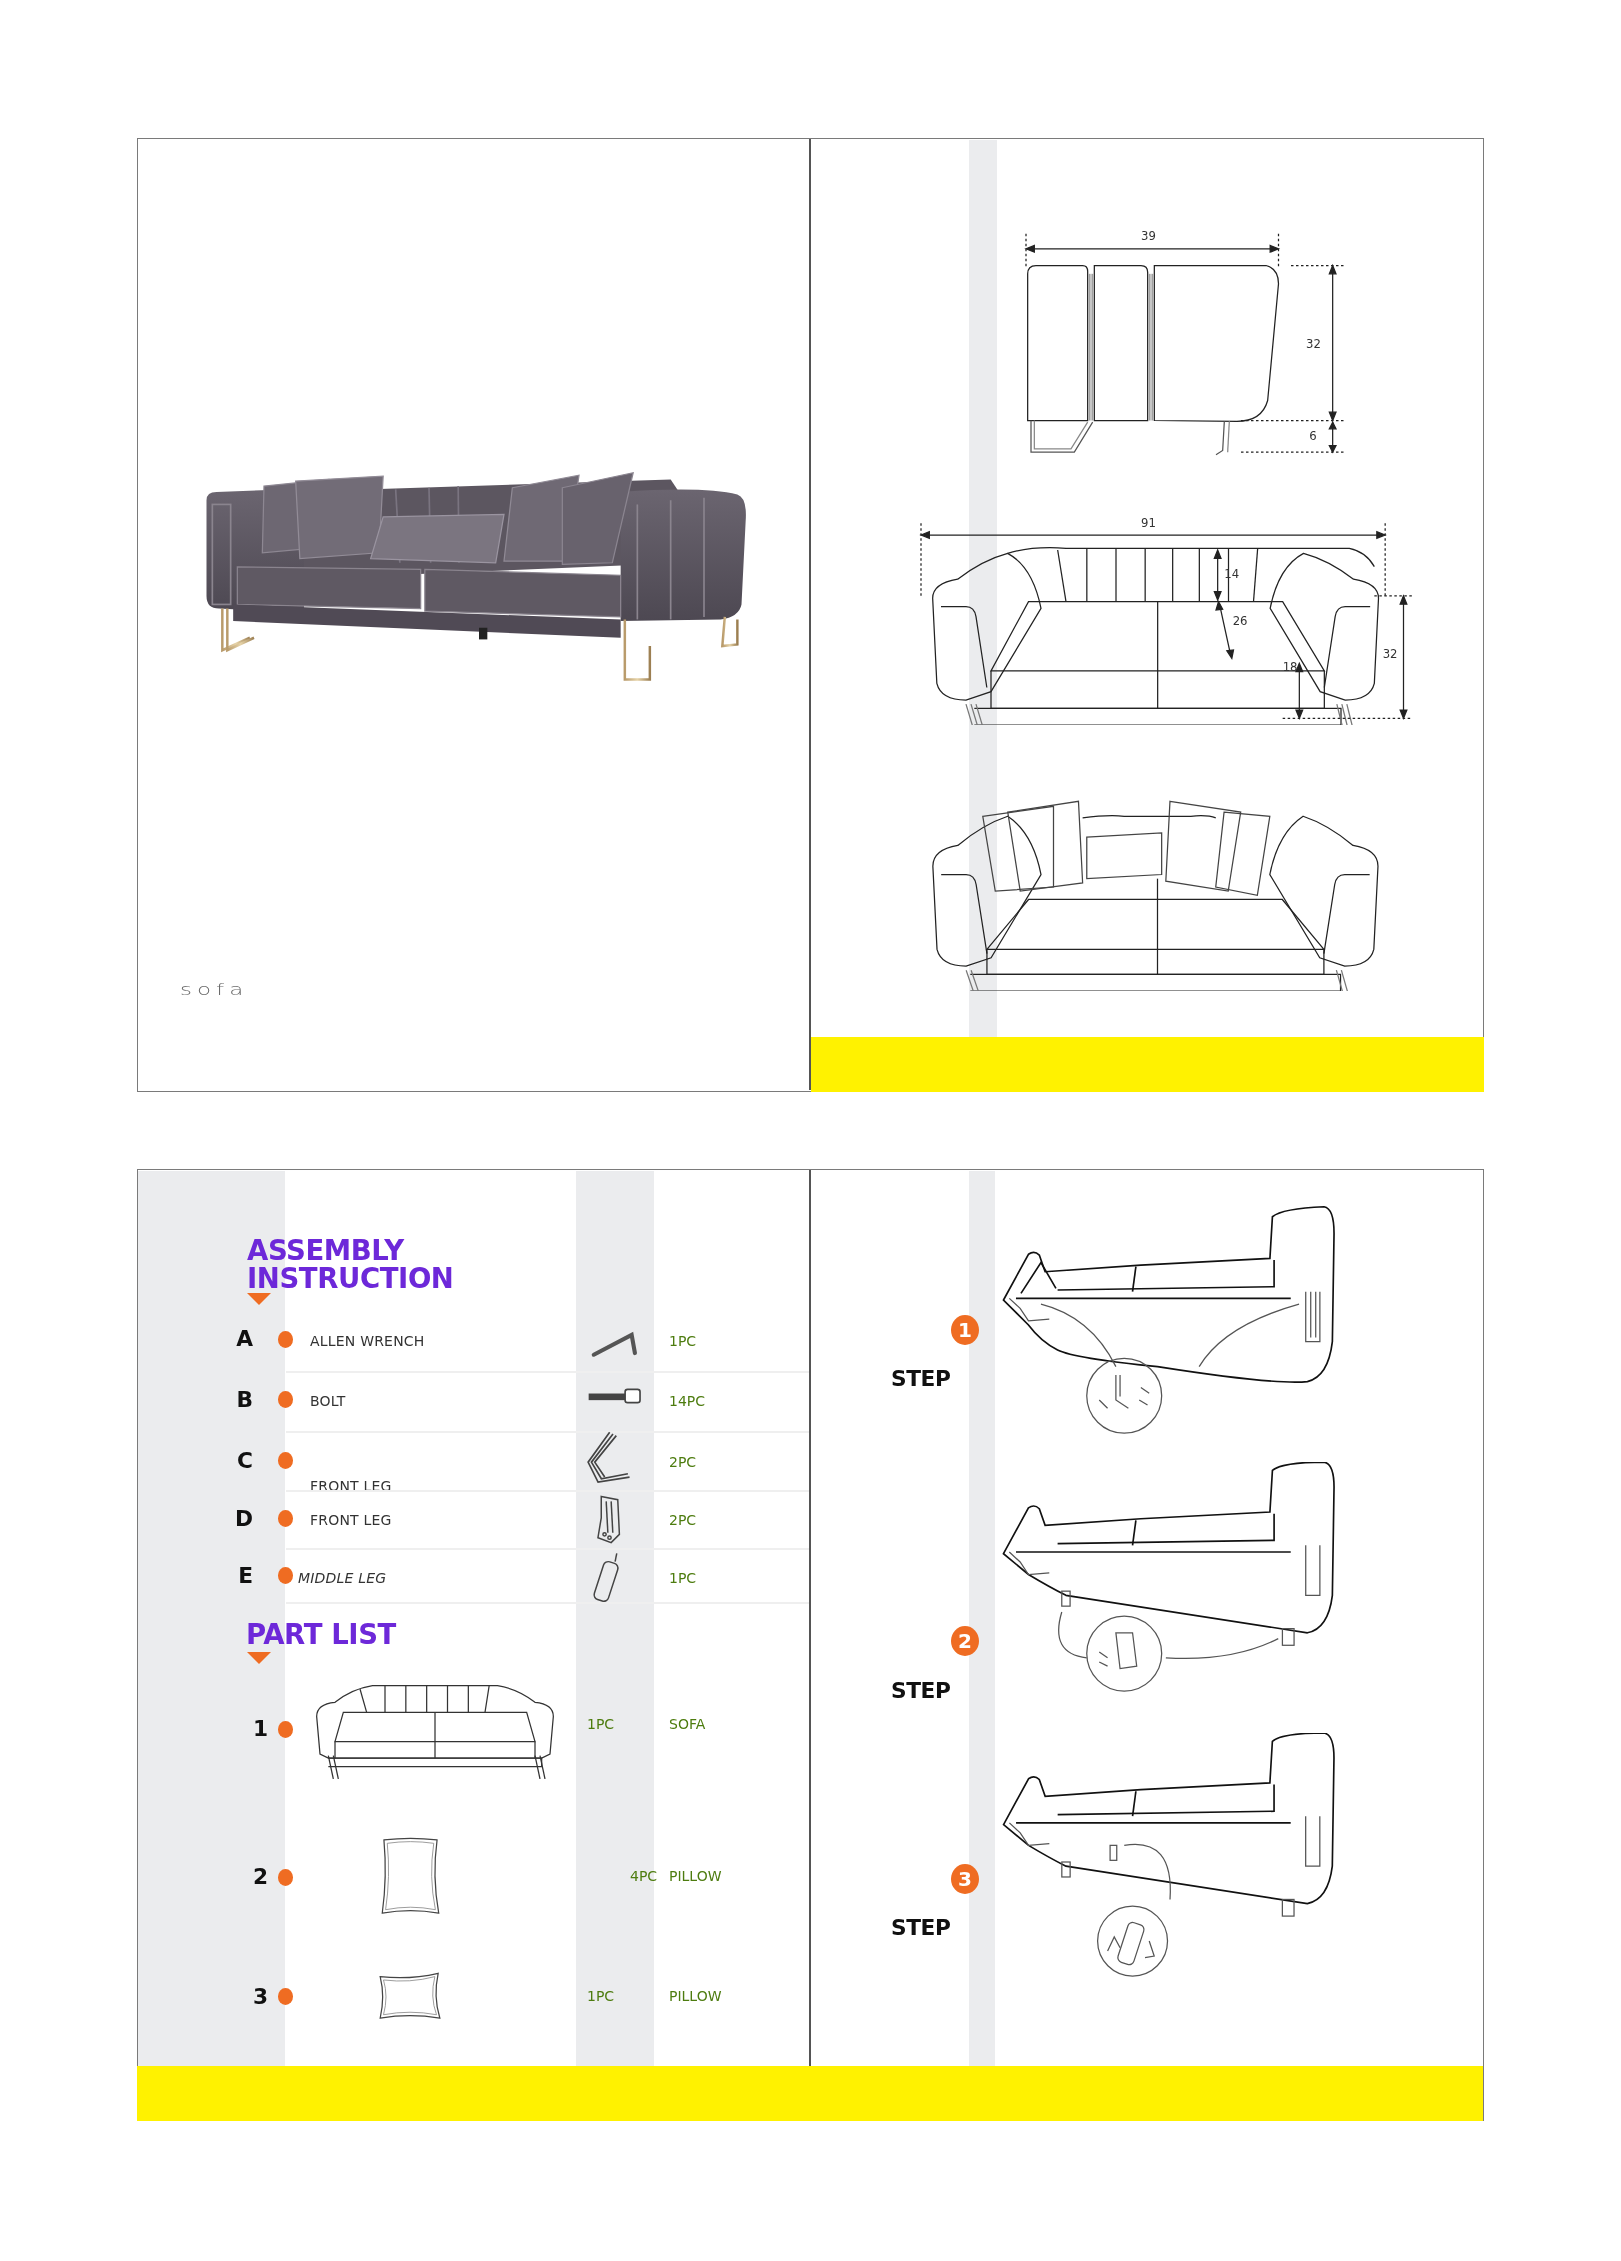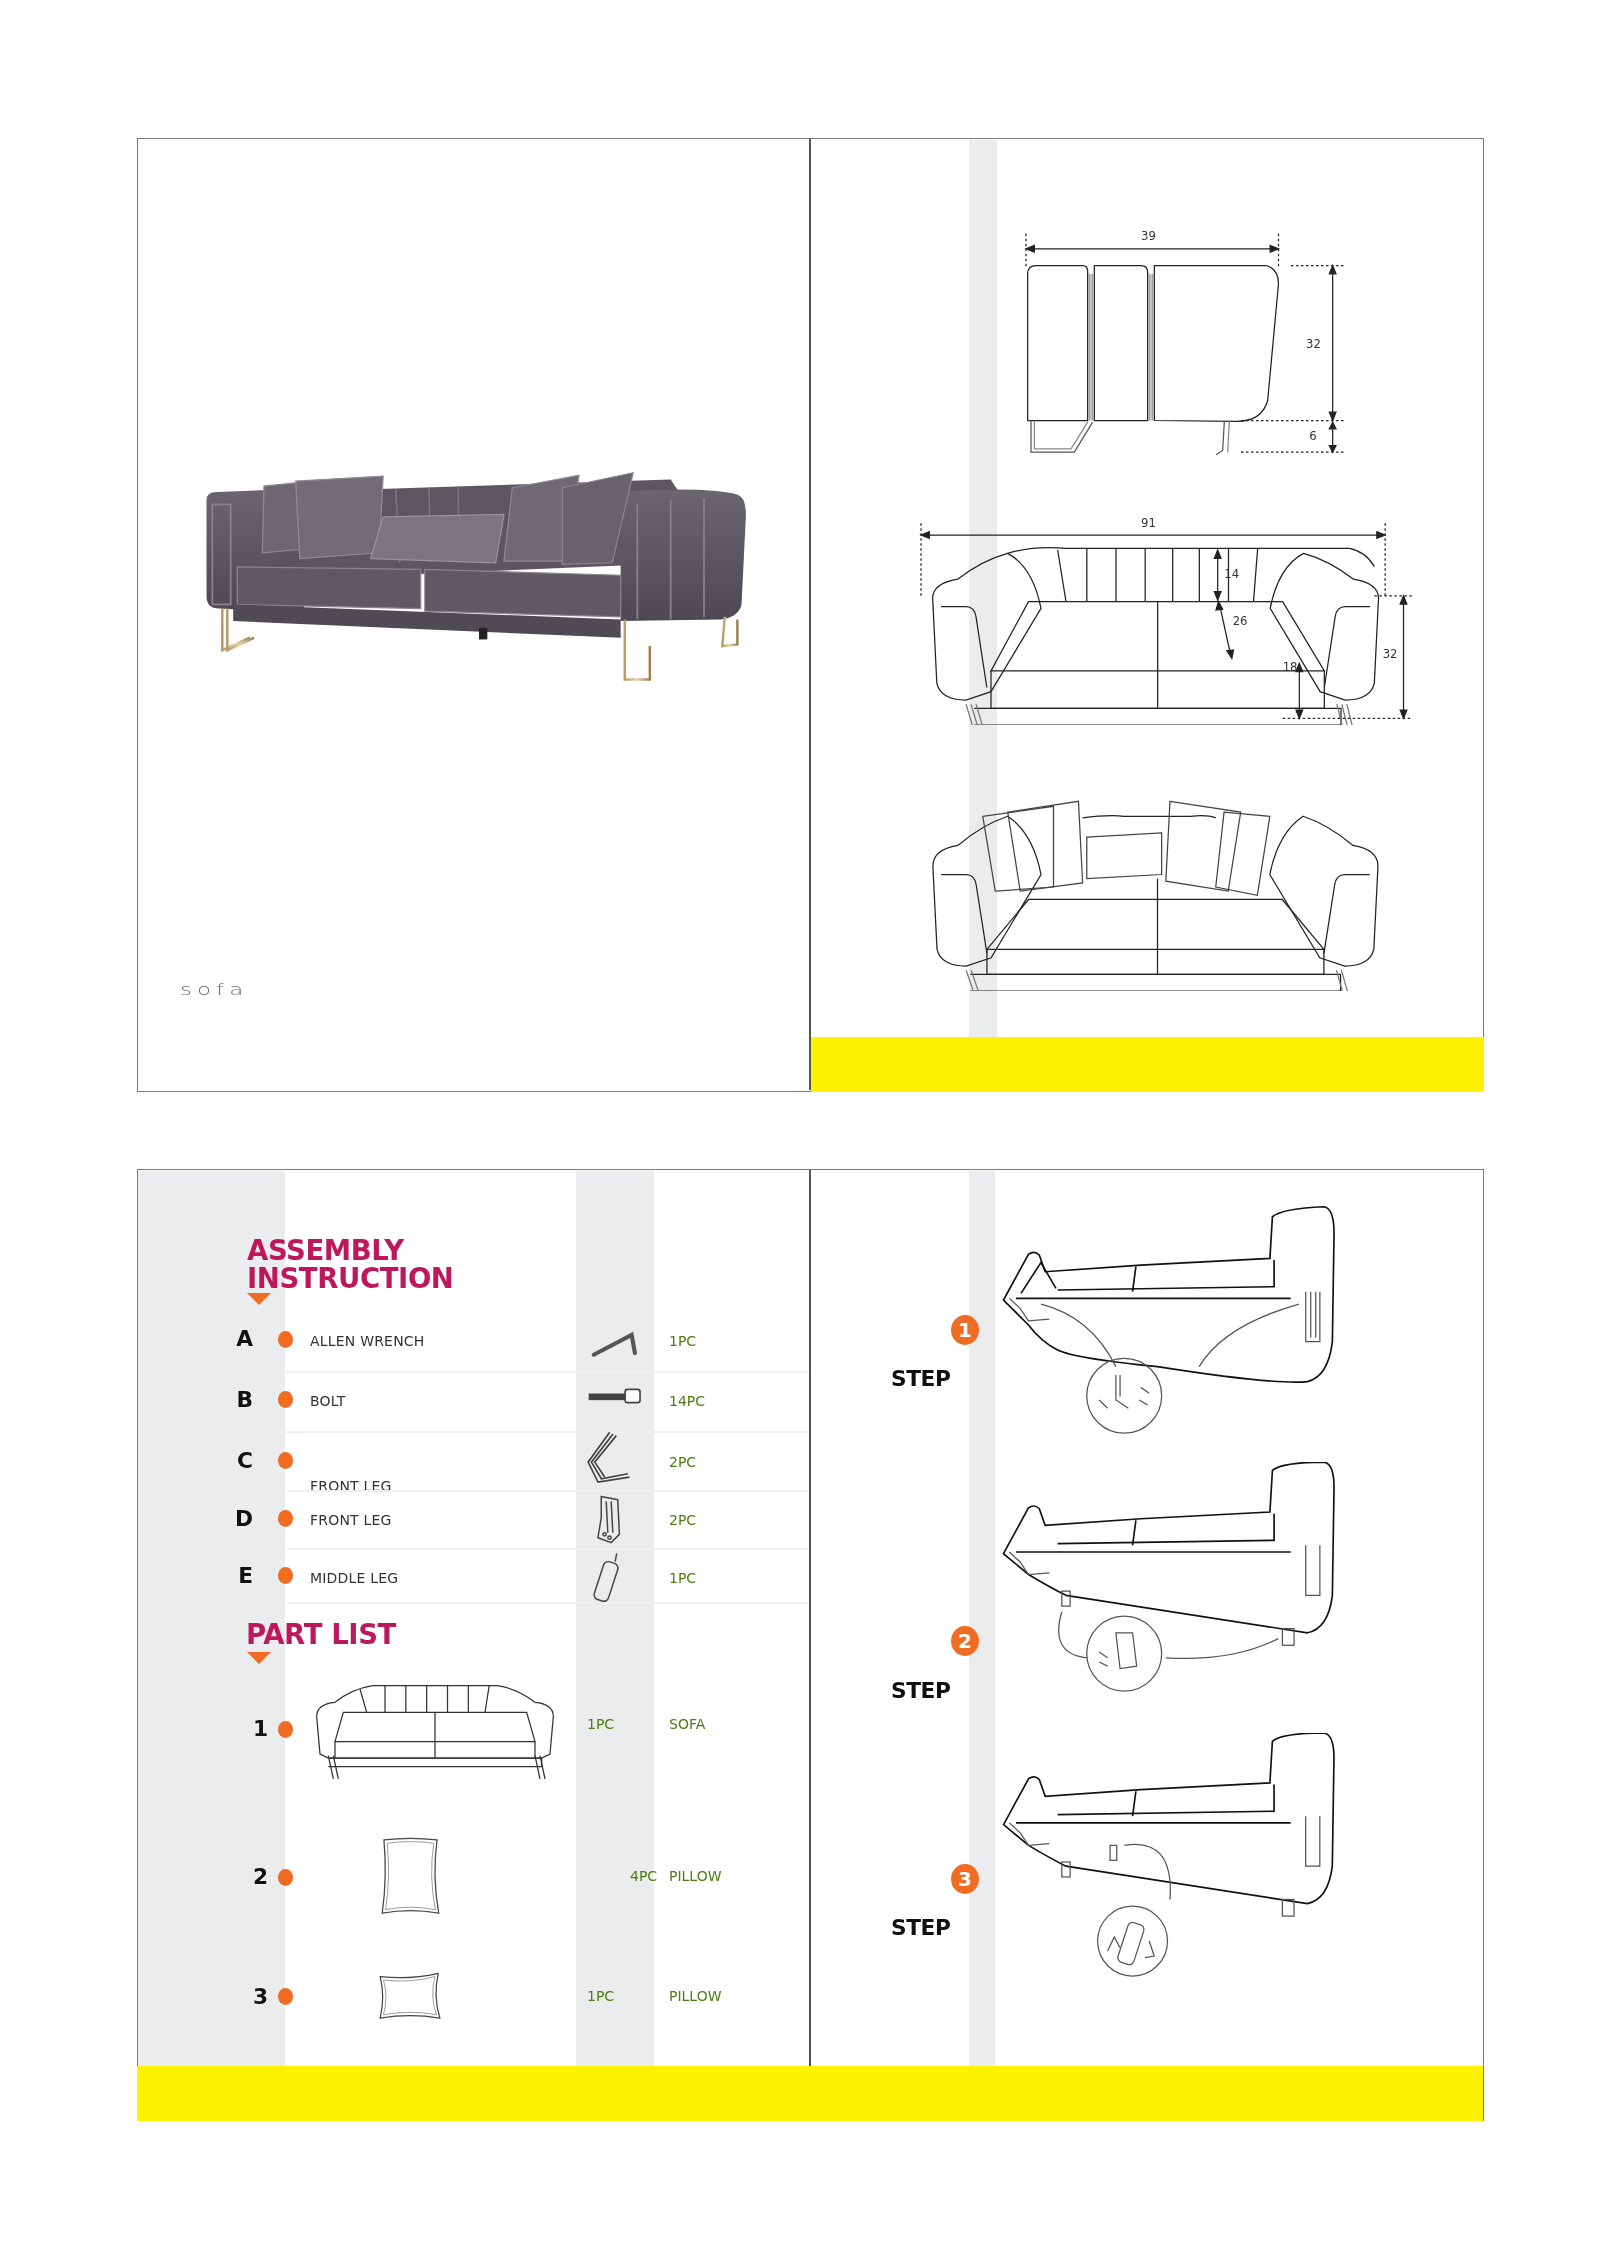--- a/index.html
+++ b/index.html
@@ -10,21 +10,21 @@
   .stripe { position: absolute; background: #ebecee; }
   .yellow { position: absolute; background: #fff200; }
 
   
   .photo-wrap { position: absolute; left: 204px; top: 471px; width: 550px; height: 221px; }
   .logo { position: absolute; left: 180px; top: 980px; font-family: "DejaVu Sans", sans-serif; font-size: 23px; letter-spacing: 5px; color: #6a6a6a; font-weight: 300; transform: scaleY(0.7); transform-origin: left top; }
 
   .dim-label { font-family: "DejaVu Sans", sans-serif; font-size: 14px; fill: #333; }
 
   
-  .title-big { position: absolute; font-family: "DejaVu Sans", sans-serif; font-weight: bold; color: #be185d; font-size: 27.5px; line-height: 28px; letter-spacing: -0.4px; }
+  .title-big { position: absolute; font-family: "DejaVu Sans", sans-serif; font-weight: bold; color: #6d28d9; font-size: 27.5px; line-height: 28px; letter-spacing: -0.4px; }
   .tri { position: absolute; width: 0; height: 0; border-left: 12.5px solid transparent; border-right: 12.5px solid transparent; border-top: 12.5px solid #ef6c22; }
   .row-letter { position: absolute; font-family: "DejaVu Sans", sans-serif; font-weight: bold; font-size: 21.7px; color: #111; width: 25px; text-align: right; }
   .dot { position: absolute; width: 15px; height: 16.7px; border-radius: 50%; background: #ef6c22; }
   .row-label { position: absolute; font-size: 14px; color: #333; letter-spacing: 0.2px; }
   .row-qty { position: absolute; font-size: 14px; color: #4d7c0f; }
   .row-sep { position: absolute; height: 1.7px; background: #efefef; }
 
   .step-label { position: absolute; font-family: "DejaVu Sans", sans-serif; font-weight: bold; font-size: 21.7px; color: #111; letter-spacing: -0.4px; margin-top: 48px; }
   .step-num { position: absolute; width: 28px; height: 30px; border-radius: 50%; background: #ef6c22; color: #fff; font-weight: bold; font-size: 20px; text-align: center; line-height: 30px; }
 </style>
@@ -290,21 +290,21 @@
         <circle cx="20" cy="54" r="2"></circle>
       </g>
     </svg>
   <div class="row-qty" style="left:669px; top:1512px;">2PC</div>
 </div>
 <div class="row-sep" style="left:286px; top:1548px; width:523px;"></div>
 
 <div>
   <div class="row-letter" style="left:228px; top:1563px;">E</div>
   <div class="dot" style="left:278px; top:1567px;"></div>
-  <div class="row-label" style="left:310px; top:1570px;">MIDDLE  LEG</div>
+  <div class="row-label" style="left:298px; top:1570px;font-style:italic;">MIDDLE  LEG</div>
   <svg class="abs" style="left:592px; top:1550px;" width="33" height="58" viewBox="0 0 40 70">
       <g fill="none" stroke="#444" stroke-width="1.8">
         <path d="M30,4 L28,14"></path>
         <rect x="8" y="14" width="18" height="48" rx="6" transform="rotate(18 17 38)"></rect>
       </g>
     </svg>
   <div class="row-qty" style="left:669px; top:1570px;">1PC</div>
 </div>
 <div class="row-sep" style="left:286px; top:1602px; width:523px;"></div>
 

